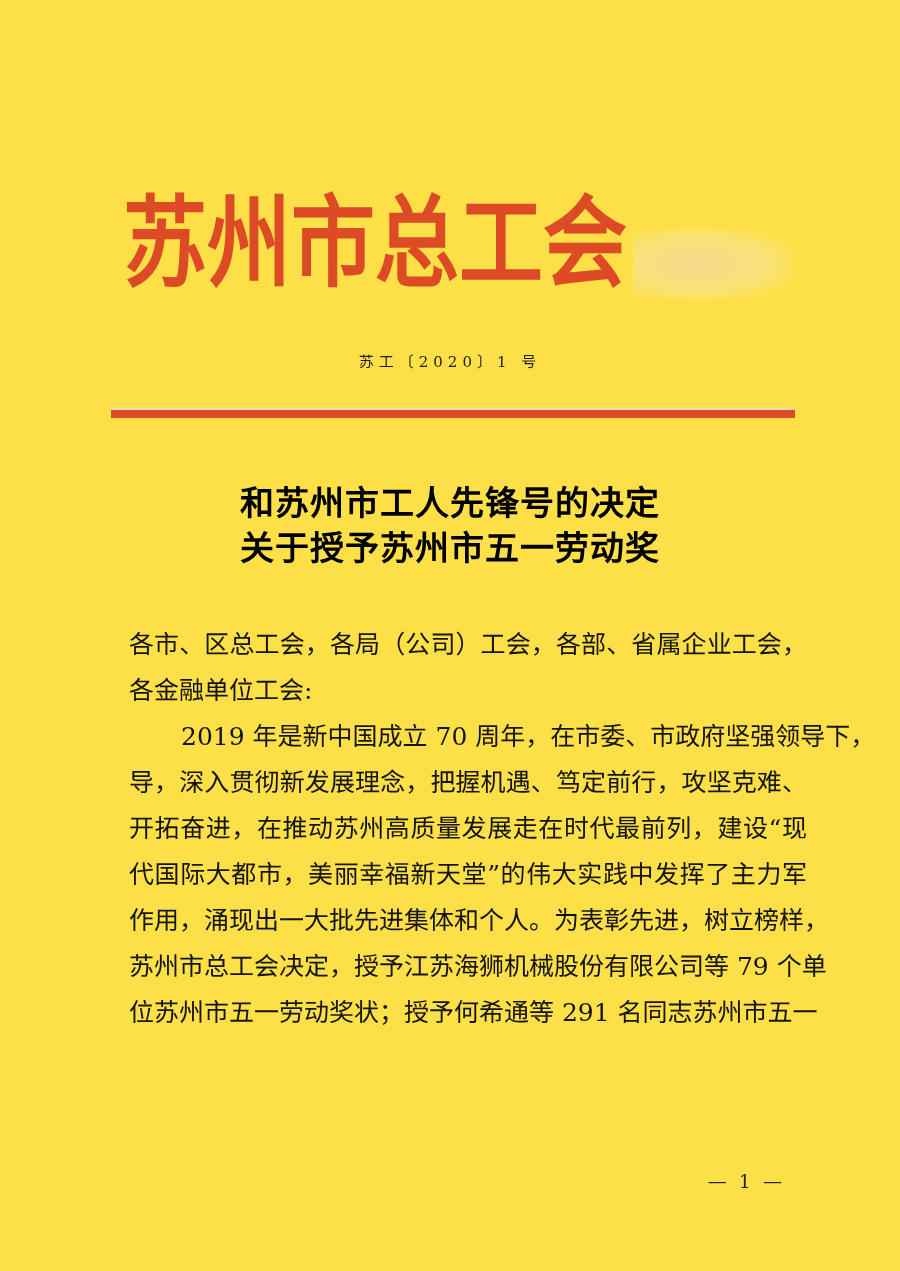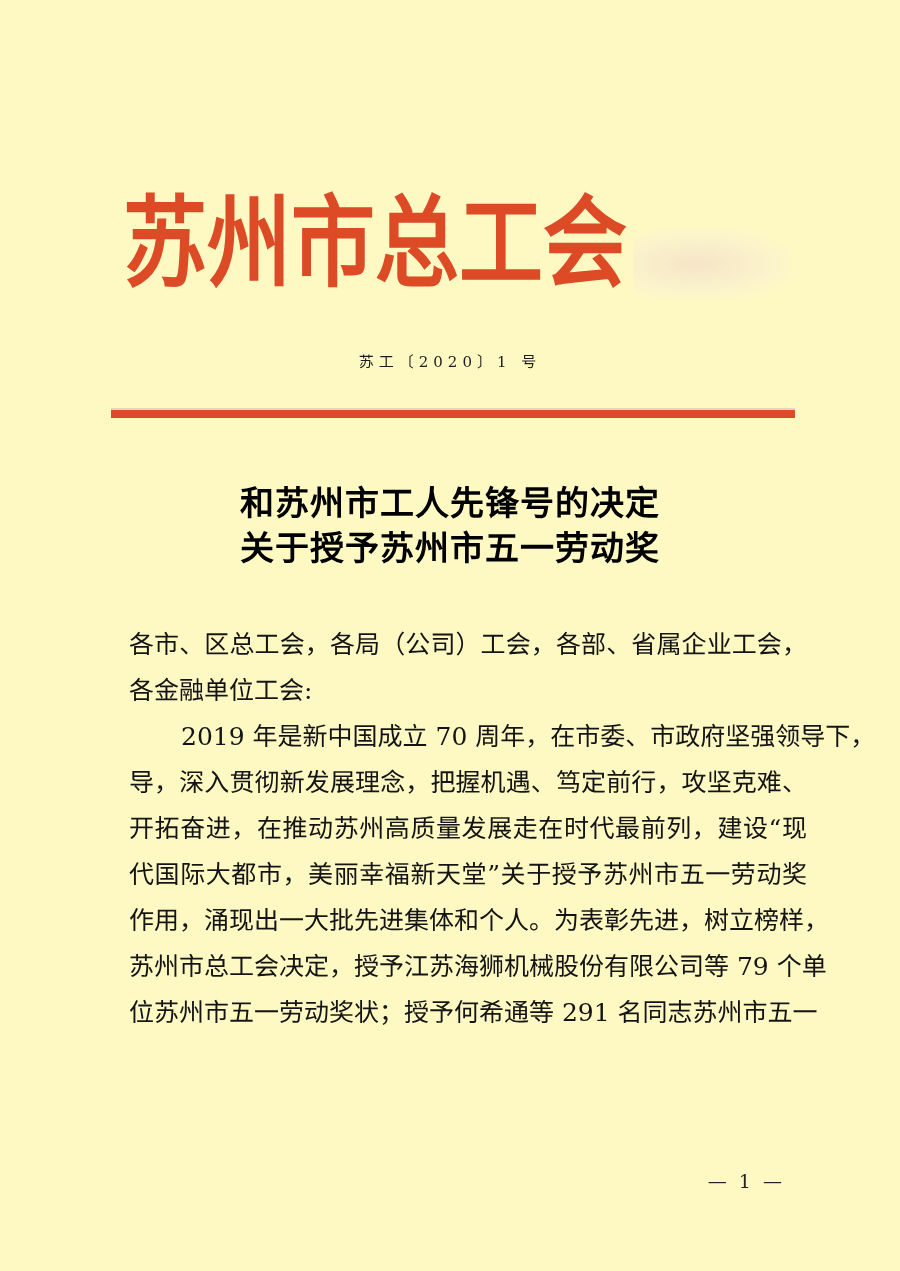--- a/index.html
+++ b/index.html
@@ -8,21 +8,21 @@
     position: relative;
     width: 900px;
     height: 1271px;
     overflow: hidden;
     font-family: "DejaVu Serif", "Liberation Serif", serif;
     color: #111111;
   }
   .page {
     position: absolute;
     inset: 0;
-    background: #fef9c3;
+    background: #fde047;
   }
   
   .org-name {
     position: absolute;
     top: 190px;
     left: 123px;
     font-size: 100px;
     line-height: 1.06;
     font-weight: bold;
     color: var(--accent, #dc4a26);
@@ -132,21 +132,21 @@
 
       <div class="body-line nofill">各金融单位工会:</div>
 
       <div class="body-line indent">2019 年是新中国成立 70 周年，在市委、市政府坚强领导下，</div>
 
 
       <div class="body-line">导，深入贯彻新发展理念，把握机遇、笃定前行，攻坚克难、</div>
 
       <div class="body-line">开拓奋进，在推动苏州高质量发展走在时代最前列，建设“现</div>
 
-      <div class="body-line">代国际大都市，美丽幸福新天堂”关于授予苏州市五一劳动奖</div>
+      <div class="body-line">代国际大都市，美丽幸福新天堂”的伟大实践中发挥了主力军</div>
 
       <div class="body-line">作用，涌现出一大批先进集体和个人。为表彰先进，树立榜样，</div>
 
       <div class="body-line">苏州市总工会决定，授予江苏海狮机械股份有限公司等 79 个单</div>
 
       <div class="body-line">位苏州市五一劳动奖状；授予何希通等 291 名同志苏州市五一</div>
     </div>
 
   <div class="page-number">— 1 —</div>
 

